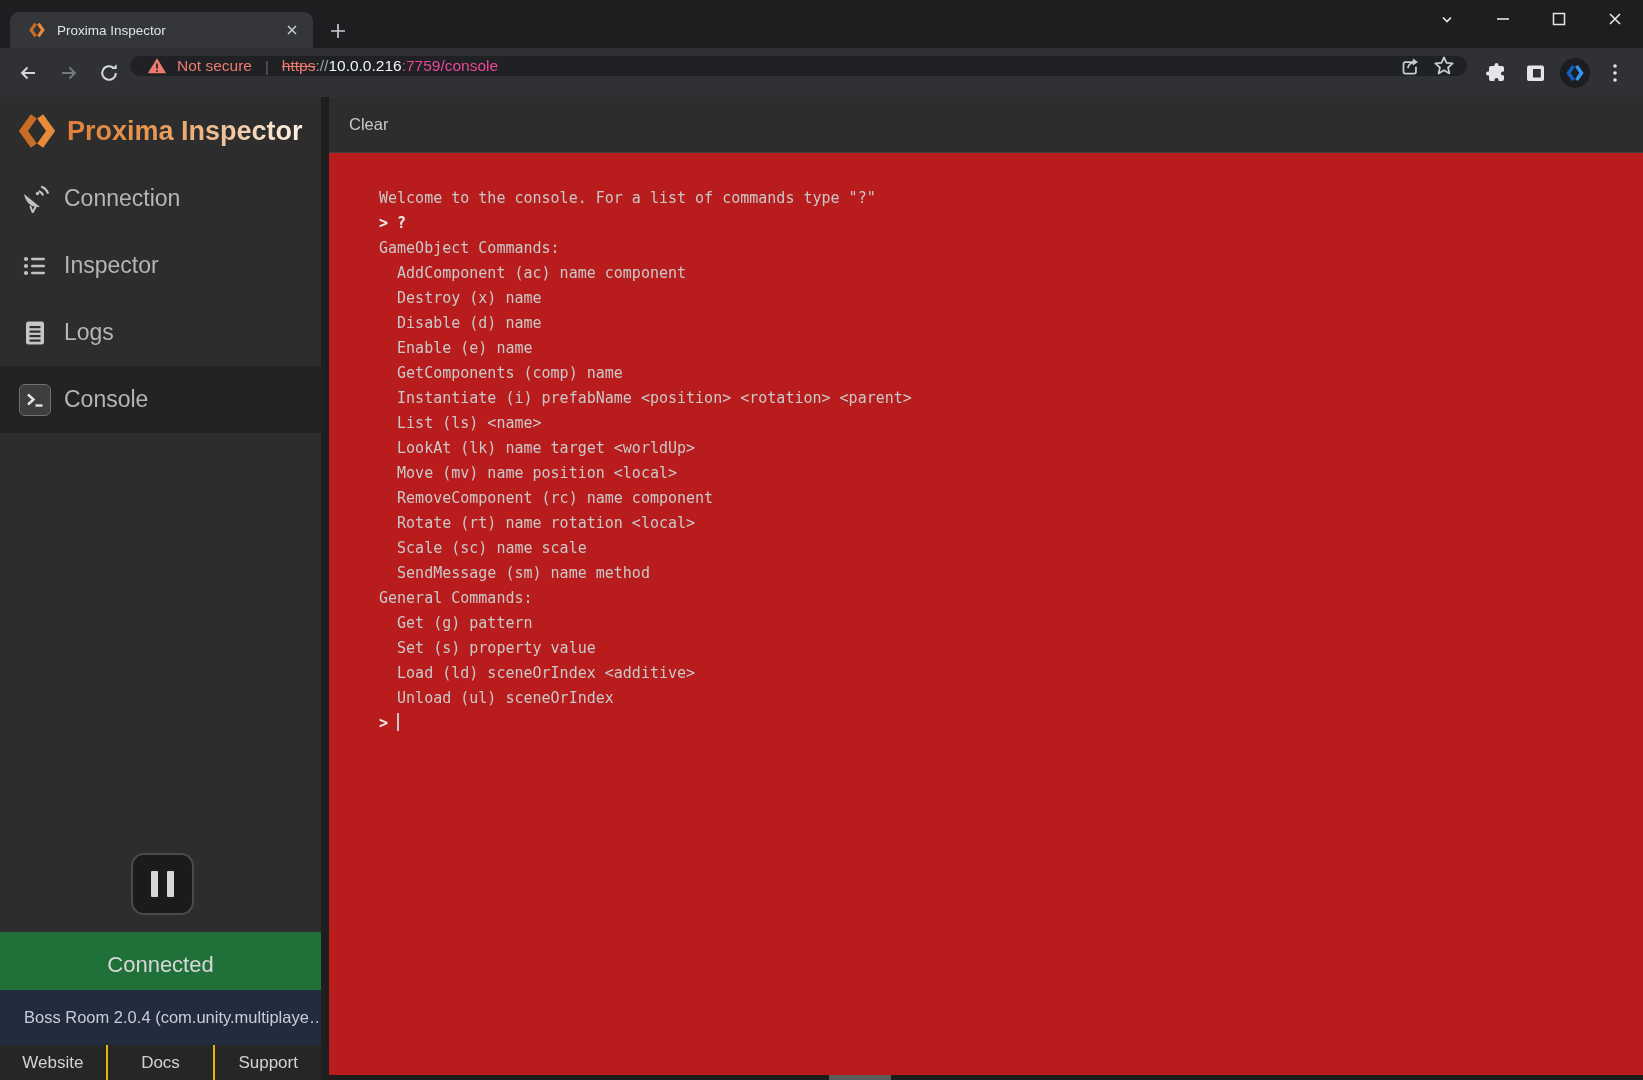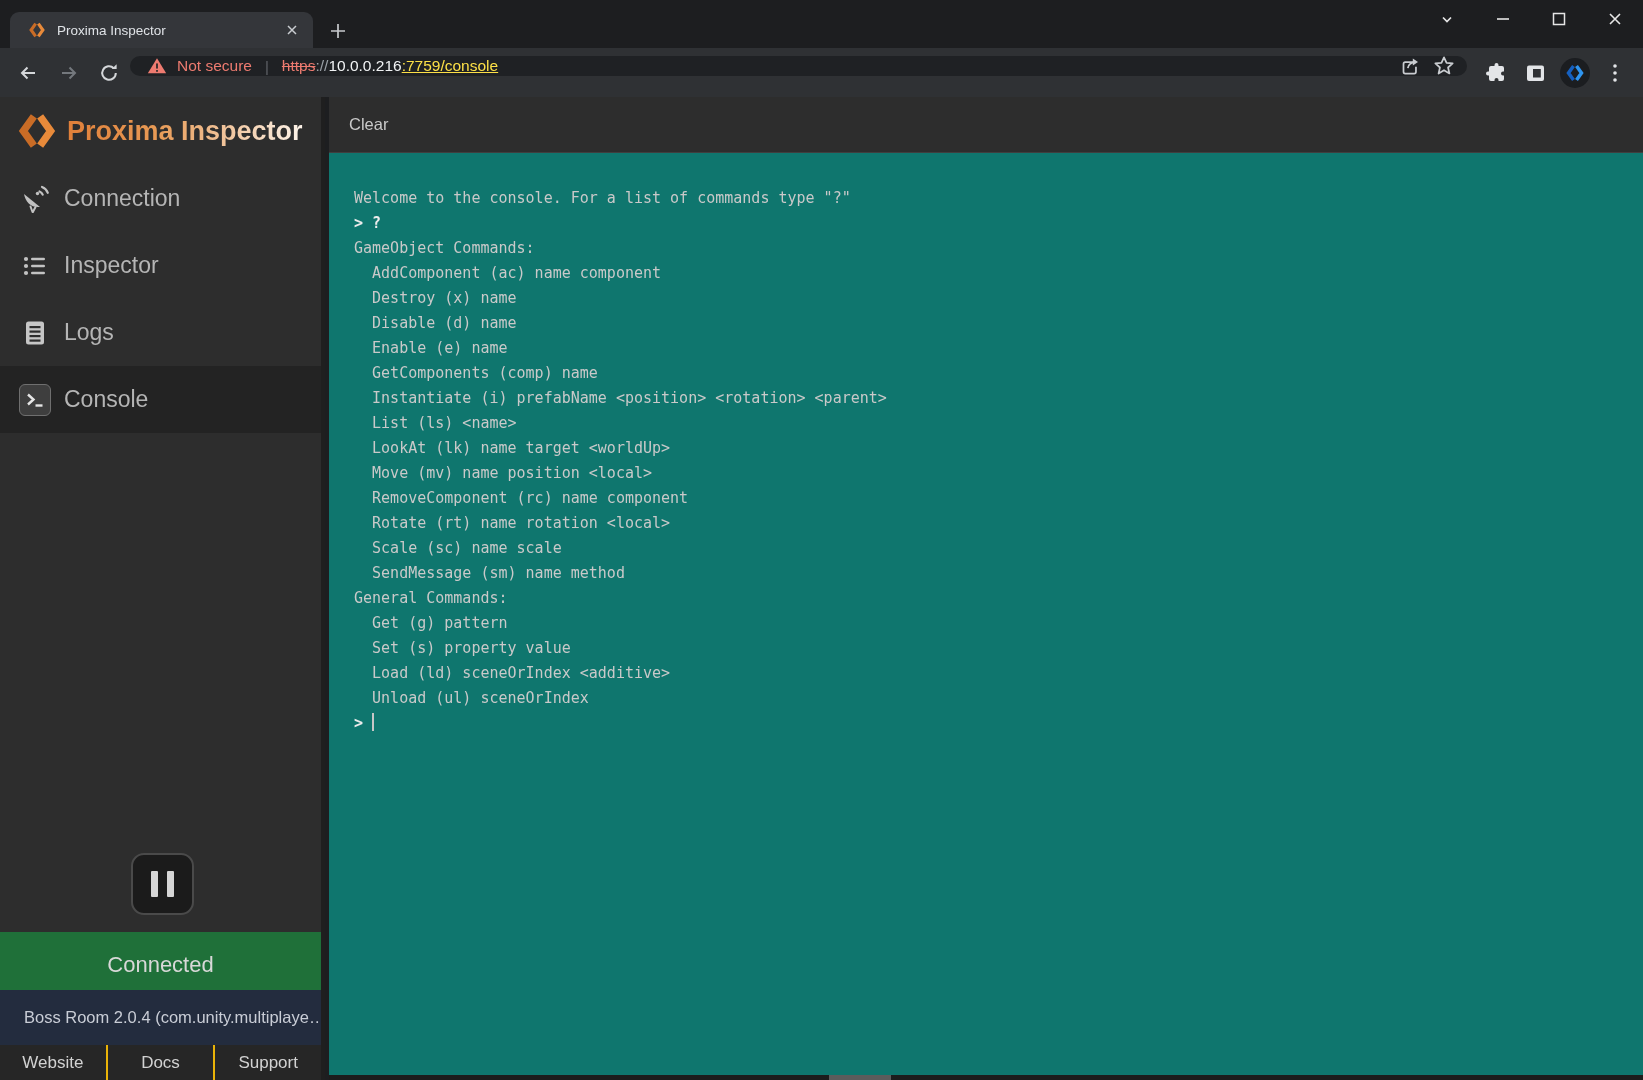--- a/index.html
+++ b/index.html
@@ -27,21 +27,21 @@
   .nav-btn { width:34px; height:34px; border-radius:50%; flex:0 0 auto; }
   .back-btn { margin-left:11px; } .fwd-btn { margin-left:7px; } .reload-btn { margin-left:6px; }
   .omnibox { position:absolute; left:130px; top:8px; width:1337px; height:20px;
              background:#1f2124; border-radius:17px; display:flex; align-items:center;
              padding:0 6px 0 16px; font-size:15.5px; cursor:text; }
   .omnibox .sep-bar { color:#5f6368; margin:0 13px; font-size:15px; }
   .not-secure-txt { color:#ee7b70; margin-left:9px; }
   .scheme { color:#ee7b70; text-decoration:line-through; }
   .sep    { color:#9aa0a6; }
   .host   { color:#f1f3f4; }
-  .path   { color:#fde047;text-decoration:underline; }
+  .path   { color:#ec4899; }
   .omnibox .spacer { flex:1; }
   .pill-btn { width:34px; height:34px; border-radius:50%; flex:0 0 auto; }
   .tb-right { position:absolute; right:8px; top:5px; height:40px; display:flex; }
   .tb-right .icon-btn { width:40px; height:40px; }
   .ext-circle { width:30px; height:30px; border-radius:50%; background:#1b1d20;
                 display:flex; align-items:center; justify-content:center; }
 
   
   .content { position:absolute; top:97px; left:0; right:0; bottom:0; }
 
@@ -71,30 +71,30 @@
                 color:#d8d8d8; font-size:22px; }
   .project-bar { position:absolute; left:0; right:0; top:893px; height:55px; background:#232c3e;
                  display:flex; align-items:center; padding:0 24px; color:#c9cdd6;
                  font-size:16.5px; white-space:nowrap; overflow:hidden; }
   .side-footer { position:absolute; left:0; right:0; top:948px; bottom:0; background:#eab308;
                  display:flex; gap:2px; }
   .side-footer .f-btn { flex:1; background:#262626; color:#d2d2d2; font-size:17px;
                         display:flex; align-items:center; justify-content:center; cursor:pointer; }
 
   
-  .main { position:absolute; left:329px; right:0; top:0; bottom:0; background:#0f766e; }
+  .main { position:absolute; left:329px; right:0; top:0; bottom:0; background:#b91c1c; }
   .console-header { position:absolute; left:0; right:0; top:0; height:56px; background:#2d2d2d;
                     border-bottom:1px solid #3f3f3f; display:flex; align-items:center; }
   .clear-btn { margin-left:20px; color:#c9c9c9; font-size:16.5px; background:none; border:none;
                cursor:pointer; font-family:"Liberation Sans", sans-serif; }
   .console-body { position:absolute; left:0; right:0; top:57px; bottom:5px;
                   padding:32px 0 0 25px; overflow:hidden;
                   font-family:"DejaVu Sans Mono", monospace; font-size:15px; line-height:25px;
                   color:#c9c9c9; }
-  .line { white-space:pre; }
+  .line { white-space:pre;margin-left:25px; }
   .prompt-line { color:#ececec; font-weight:bold; }
   .prompt-line .prompt { margin-right:9px; }
   .cursor { display:inline-block; width:2px; height:18px; background:#c7c7c7;
             vertical-align:-3px; }
   .hscroll-track { position:absolute; left:0; right:0; bottom:0; height:5px; background:#1c1c1c; }
   .hscroll-thumb { position:absolute; left:500px; bottom:0; width:62px; height:5px;
                    background:#5c5c5c; cursor:pointer; }
 
   svg { display:block; }
 </style>

